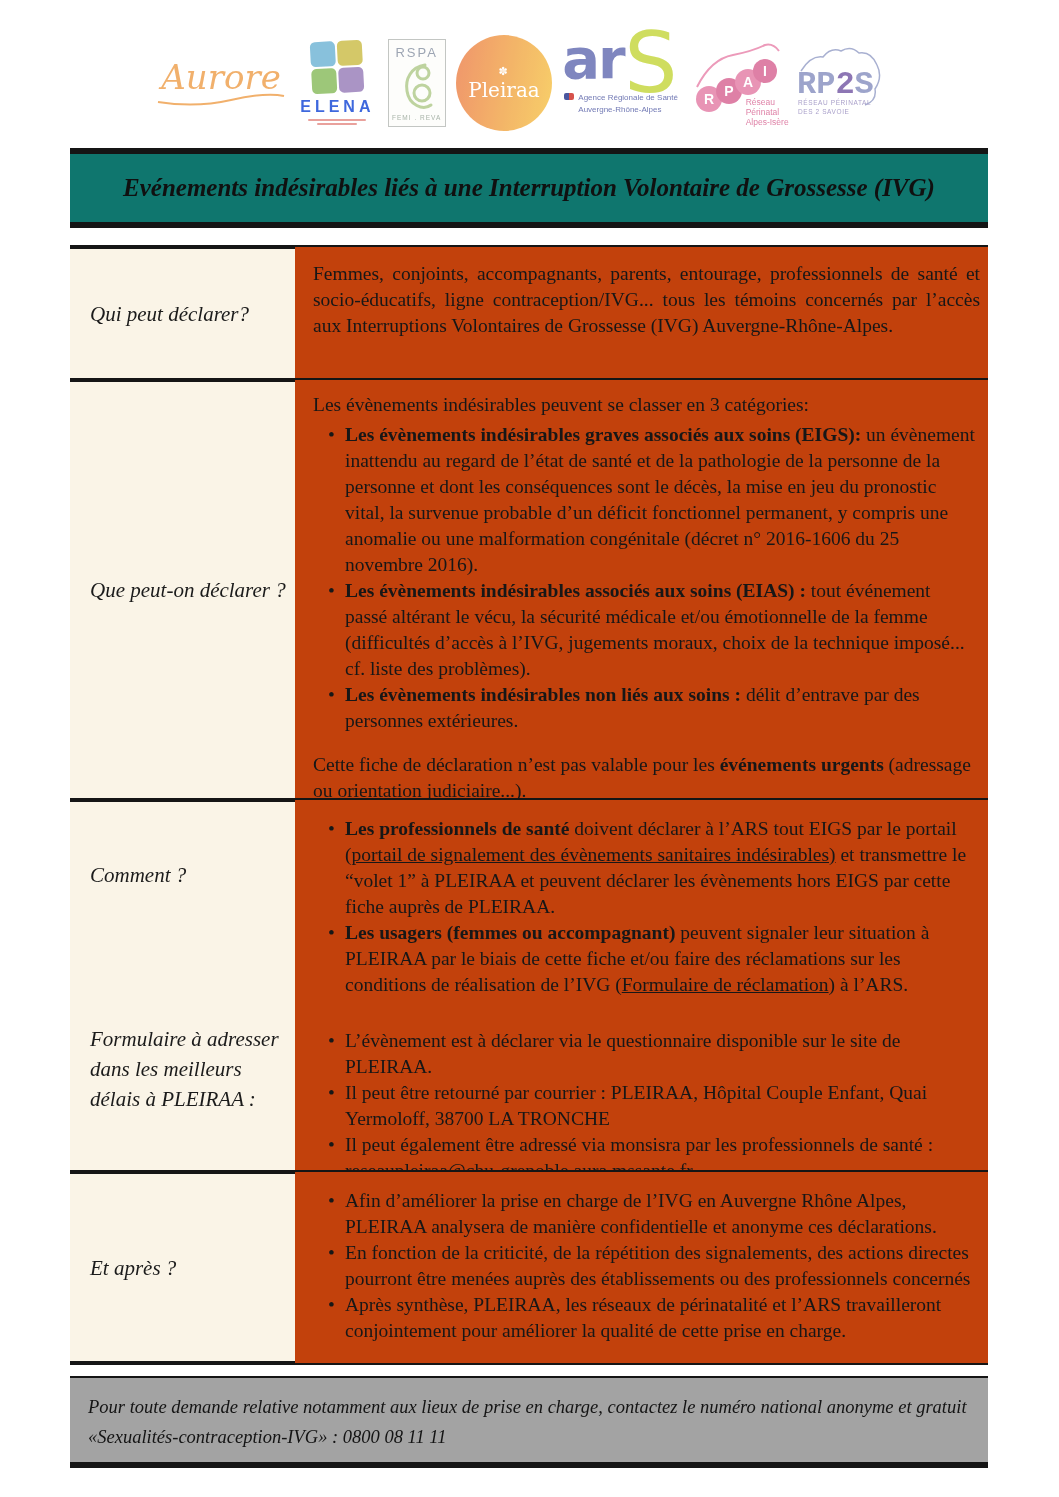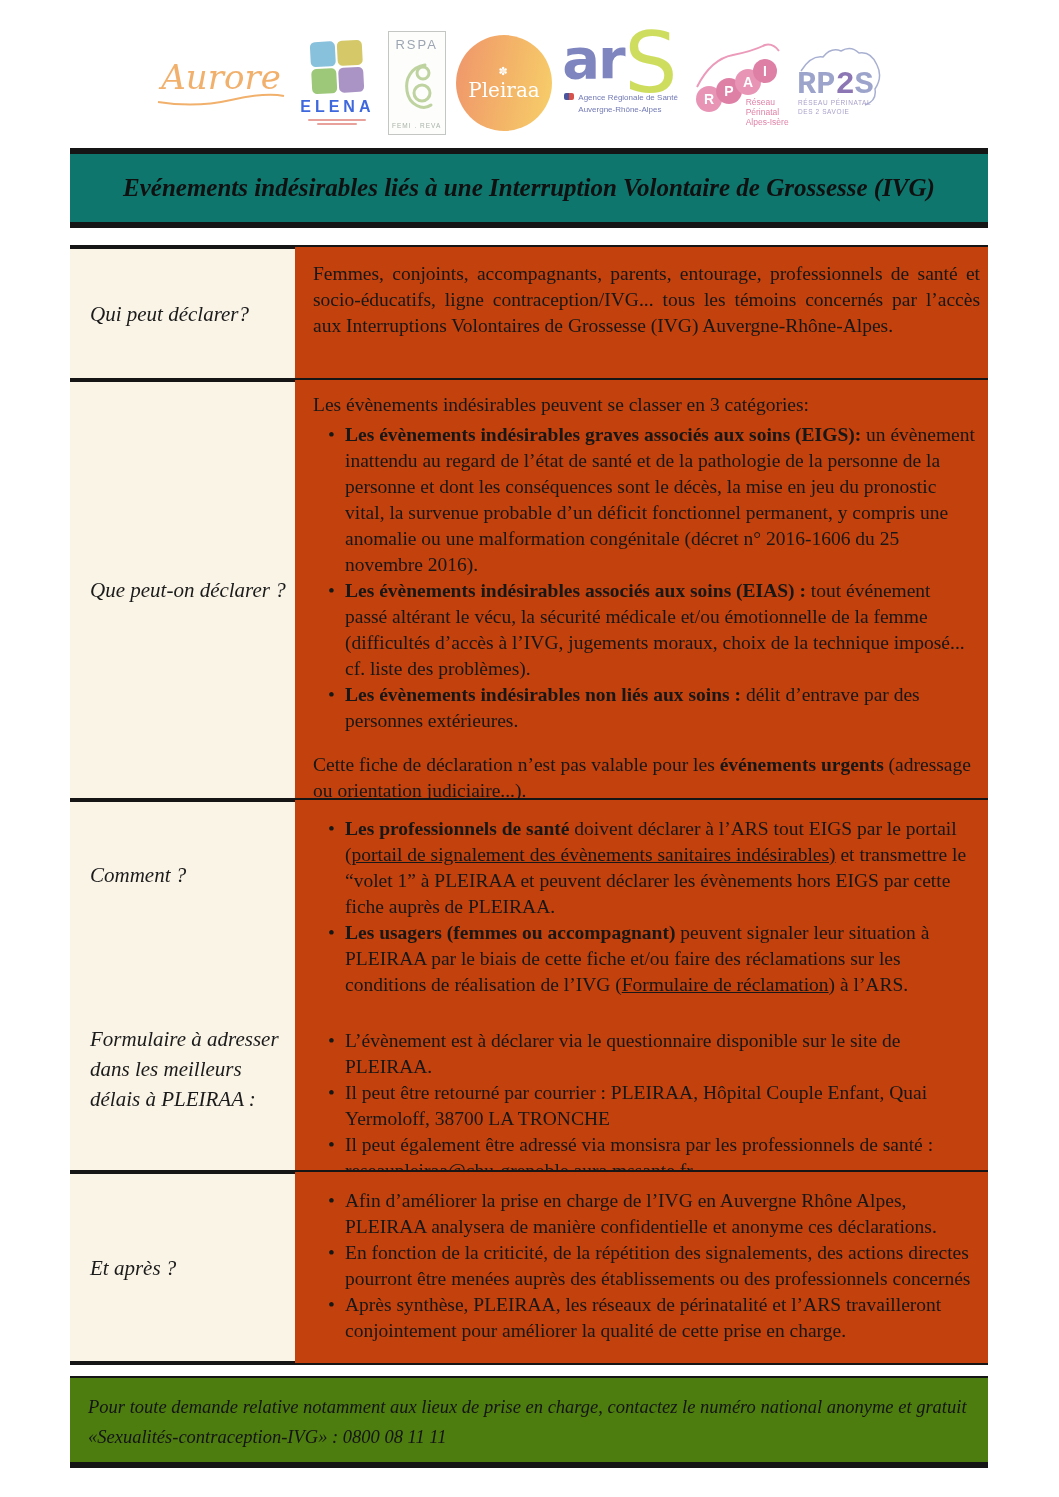--- a/index.html
+++ b/index.html
@@ -19,21 +19,21 @@
 
   .elena { width:80px; }
   .elena-grid { width:52px; height:52px; display:grid; grid-template-columns:25px 25px; grid-template-rows:25px 25px; gap:2px; transform:rotate(-3deg); }
   .elena-grid div { border-radius:5px; }
   .ep1{background:#74b7d6;} .ep2{background:#cdbf4e;} .ep3{background:#8cbe62;} .ep4{background:#9c82bc;}
   .elena-text { margin-top:5px; font-family:"Liberation Sans", sans-serif; font-weight:bold; font-size:16px; letter-spacing:4px; color:#1d4ed8; }
   .elena-lines { margin-top:3px; display:flex; flex-direction:column; align-items:center; gap:2px; }
   .elena-lines i { display:block; height:2px; background:#d0342c; opacity:.55; border-radius:1px; }
   .el1{width:58px;} .el2{width:40px;}
 
-  .rspa-box { width:58px; height:104px; border:1px solid #b9bdb9; background:#fdfdfb; display:flex; flex-direction:column; align-items:center; justify-content:space-between; padding:5px 2px; box-sizing:border-box; }
+  .rspa-box { width:58px; height:88px; border:1px solid #b9bdb9; background:#fdfdfb; display:flex; flex-direction:column; align-items:center; justify-content:space-between; padding:5px 2px; box-sizing:border-box; }
   .rspa-title { font-family:"Liberation Sans", sans-serif; font-size:13px; letter-spacing:2px; color:#8c96a6; }
   .rspa-sub { font-family:"Liberation Sans", sans-serif; font-size:6.5px; color:#9aa79a; letter-spacing:1px; }
 
   .pleiraa-circle { width:96px; height:96px; border-radius:50%; background:linear-gradient(100deg,#ee8a52 10%,#f2a94e 55%,#f6c44f 95%);
     display:flex; align-items:center; justify-content:center; color:#ffffff; }
   .pleiraa-mark { font-size:11px; margin-right:2px; }
   .pleiraa-text { font-family:"DejaVu Serif", serif; font-size:20px; }
 
   .ars { width:118px; position:relative; height:92px; }
   .ars-ar { position:absolute; left:0; top:-6px; font-family:"DejaVu Sans", sans-serif; font-weight:bold; font-size:56px; color:#6971b5; letter-spacing:-2px; line-height:1; }
@@ -80,21 +80,21 @@
   .blist { list-style:none; margin:4px; padding:0 0 0 28px; }
   .blist li { position:relative; }
   .blist li::before { content:"\2022"; position:absolute; left:-17px; top:0; }
   .note { margin-top:18px; }
   .group2 { margin-top:30px; }
   .b { font-weight:bold; }
   .u { text-decoration:underline; }
 
   
   .footer-band { position:absolute; left:70px; top:1376px; width:918px; height:92px; box-sizing:border-box;
-    background:#4d7c0f; border-top:2px solid #151515; border-bottom:6px solid #151515;
+    background:#a3a3a3; border-top:2px solid #151515; border-bottom:6px solid #151515;
     padding:14px 20px 0 18px; font-style:italic; font-size:18.5px; line-height:30px; color:#141414; }
 </style>
 </head>
 <body>
 
 <div class="page">
 
   <div class="logos">
 
     <div class="logo aurore">

